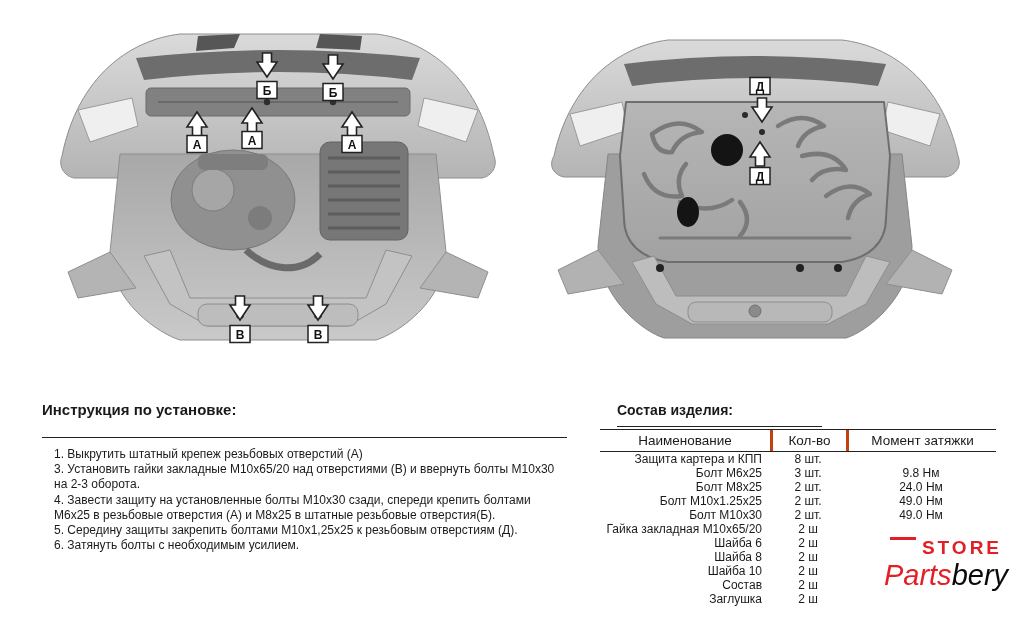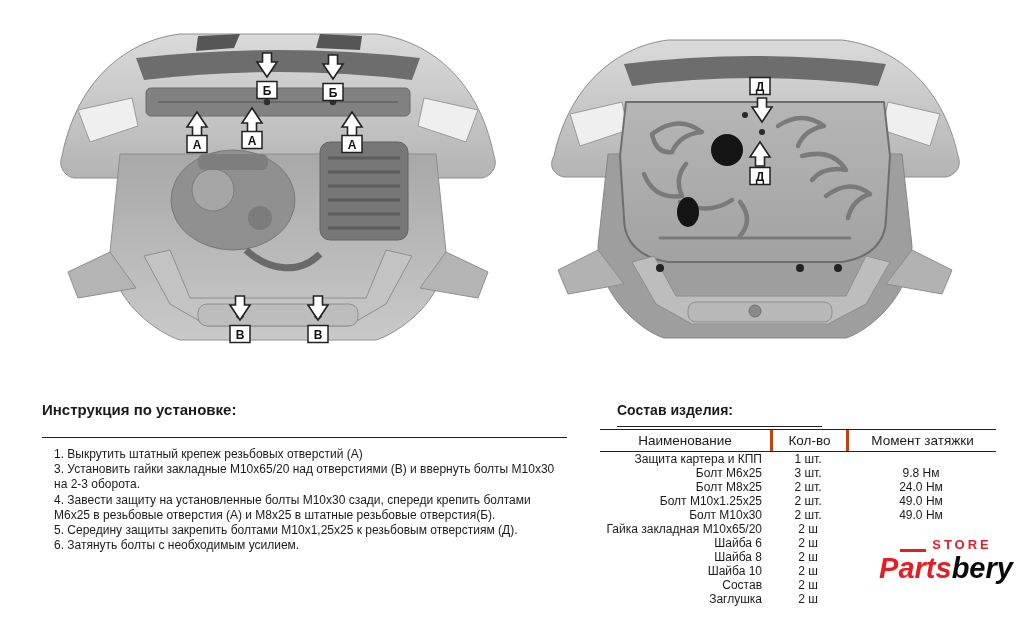--- a/index.html
+++ b/index.html
@@ -25,24 +25,24 @@
            border-bottom:1.6px solid #222; height:21px; font-size:13.5px; }
   .thead .c { display:flex; align-items:center; justify-content:center; height:100%; }
   .thead .qty, .thead .torque { border-left:3px solid #c2410c; }
   .trow { display:grid; grid-template-columns:170px 76px 150px; font-size:12px; line-height:14px; }
   .trow .name { text-align:right; padding-right:8px; }
   .trow .qty { text-align:center; }
   .trow .torque { text-align:center; }
 
   
   .logo { position:absolute; left:876px; top:537px; width:140px; text-align:center; }
-  .logo-store { font-size:13px; font-weight:bold; color:#e31e24; letter-spacing:3px;
-                display:flex; align-items:flex-end; justify-content:center; }
+  .logo-store { font-size:19px; font-weight:bold; color:#e31e24; letter-spacing:3px;
+                display:flex; align-items:flex-start; justify-content:center; }
   .logo-store .store-line { display:inline-block; width:26px; height:3px; background:#e31e24; margin-right:6px; }
-  .logo-name { font-size:29px; font-weight:bold; font-style:italic; line-height:32px; letter-spacing:0; }
+  .logo-name { font-size:29px; font-weight:normal; font-style:italic; line-height:32px; letter-spacing:0; }
   .p-red { color:#e31e24; }
   .p-black { color:#0a0a0a; }
 </style>
 </head>
 <body>
 
 <div class="page">
 
   <svg class="dia" style="left:48px;top:4px" width="460" height="370" viewBox="0 0 460 370">
     <defs>
@@ -219,21 +219,21 @@
   <div class="parts">
     <div class="parts-title">Состав изделия:</div>
     <div class="parts-table">
       <div class="thead">
         <div class="c name">Наименование</div>
         <div class="c qty">Кол-во</div>
         <div class="c torque">Момент затяжки</div>
       </div>
       <div class="trow">
         <div class="c name">Защита картера и КПП</div>
-        <div class="c qty">1 шт.</div>
+        <div class="c qty">8 шт.</div>
         <div class="c torque"></div>
       </div>
       <div class="trow">
         <div class="c name">Болт М6х25</div>
         <div class="c qty">3 шт.</div>
         <div class="c torque">9.8 Нм</div>
       </div>
       <div class="trow">
         <div class="c name">Болт М8х25</div>
         <div class="c qty">2 шт.</div>

